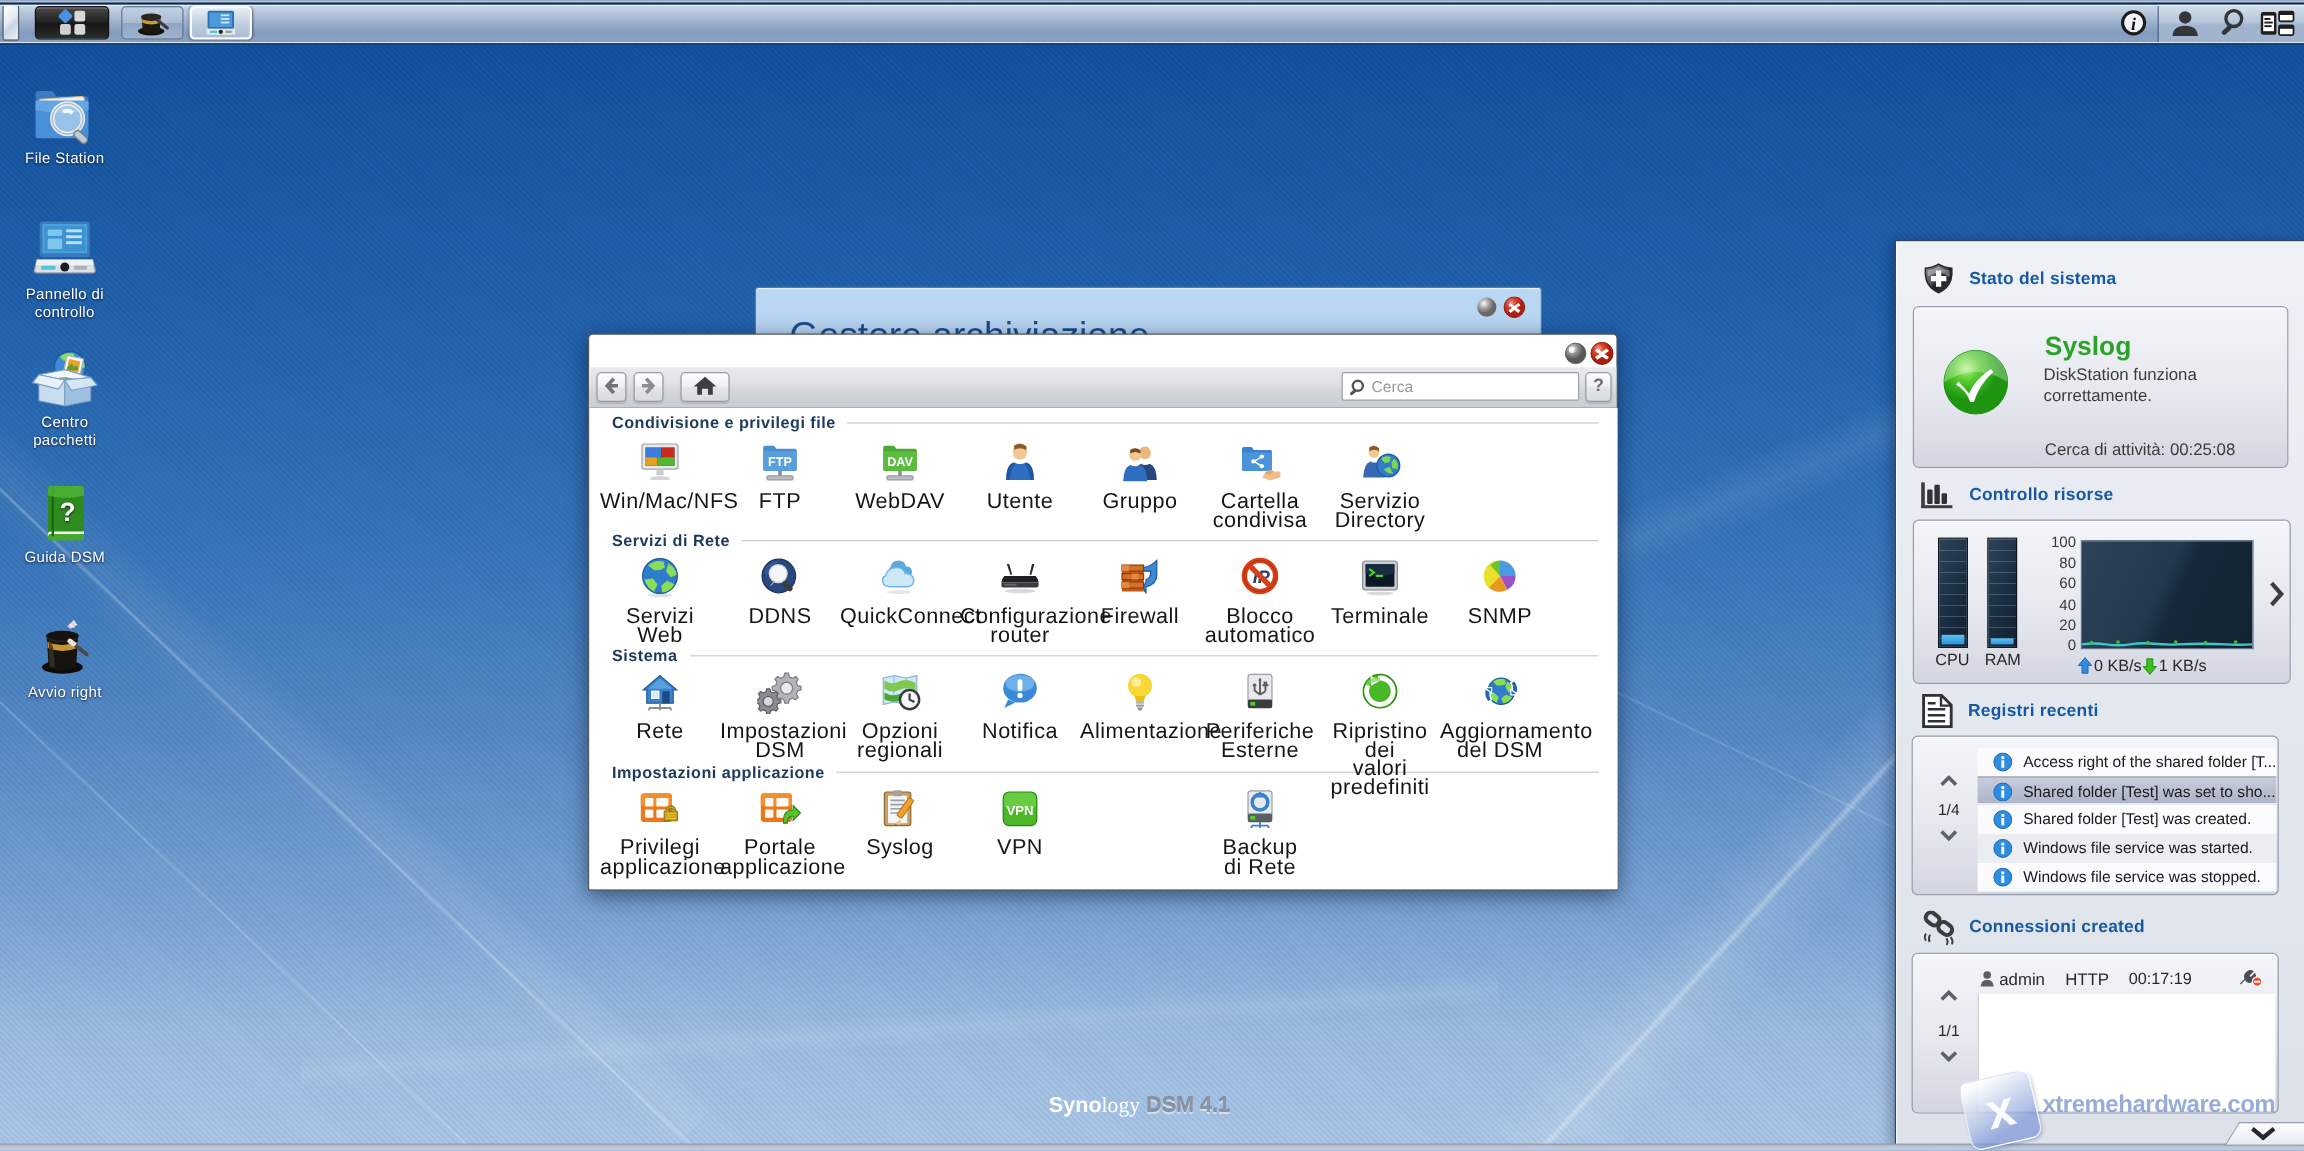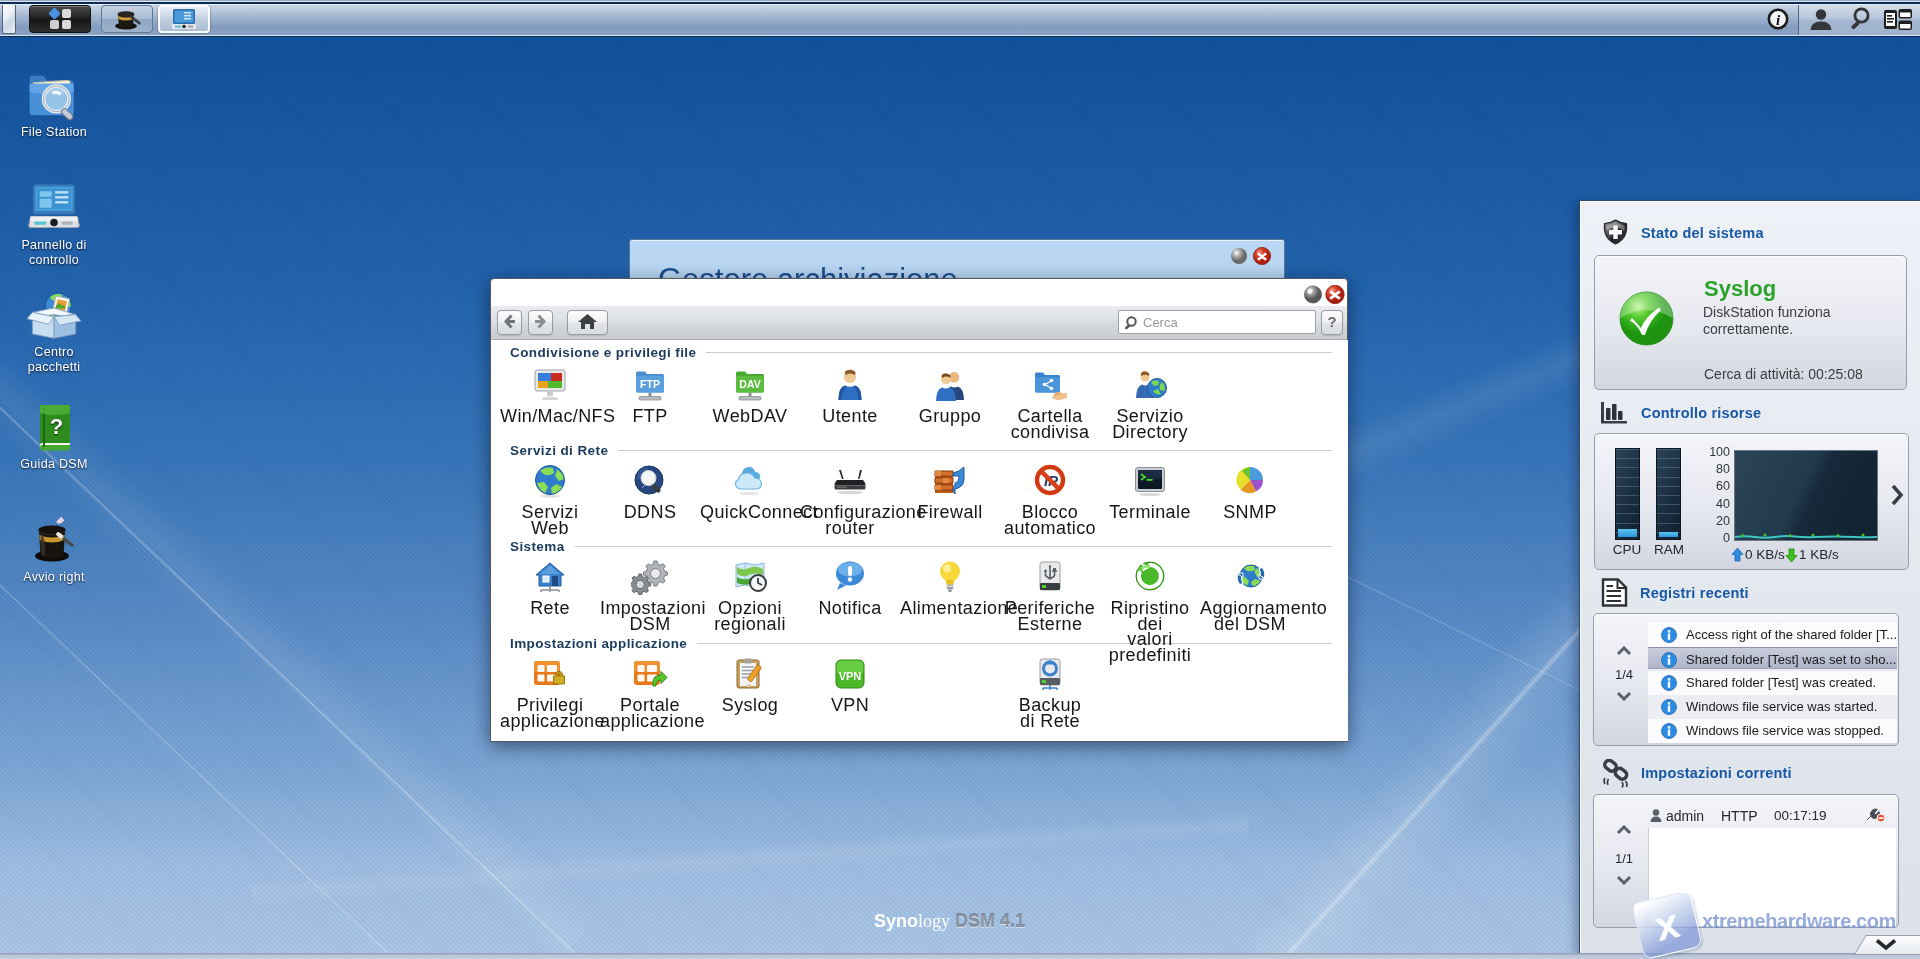--- a/index.html
+++ b/index.html
@@ -660,21 +660,21 @@
       </div>
   </div>
   <svg style="position:absolute;left:22px;top:558px" width="30" height="30" viewBox="0 0 30 30">
     <g fill="none" stroke="#3a3d42" stroke-width="3.4">
     <rect x="2.5" y="2.5" width="12" height="8.5" rx="4" transform="rotate(38 8.5 6.75)"></rect>
     <rect x="13" y="10.5" width="12" height="8.5" rx="4" transform="rotate(38 19 14.75)"></rect>
     </g>
     <path d="M20 23 Q22 26 20 28.5 M23.5 22 Q26 25 24.5 28" stroke="#3a3d42" stroke-width="1.6" fill="none"></path>
     <path d="M3 19 Q1 22 3 25 M6.5 20 Q4.5 23 6 26" stroke="#3a3d42" stroke-width="1.6" fill="none"></path>
   </svg>
-  <div class="shead" style="left:61px;top:564px;">Impostazioni correnti</div>
+  <div class="shead" style="left:61px;top:564px;">Connessioni created</div>
   <div class="sbox" style="left:13px;top:593px;width:306px;height:134px;">
     <svg style="position:absolute;left:22px;top:30px" width="16" height="10" viewBox="0 0 16 10">
         <path d="M2 8 L8 2 L14 8" stroke="#5a6270" stroke-width="3" fill="none"></path>
       </svg>
     <div style="position:absolute;left:14px;top:56px;width:32px;text-align:center;font-size:13px;color:#26282c;">1/1</div>
     <svg style="position:absolute;left:22px;top:80px" width="16" height="10" viewBox="0 0 16 10">
         <path d="M2 2 L8 8 L14 2" stroke="#5a6270" stroke-width="3" fill="none"></path>
       </svg>
     <svg style="position:absolute;left:55px;top:13px" width="14" height="15" viewBox="0 0 14 15">
         <circle cx="7" cy="4.5" r="3.2" fill="#5a5e66"></circle>

